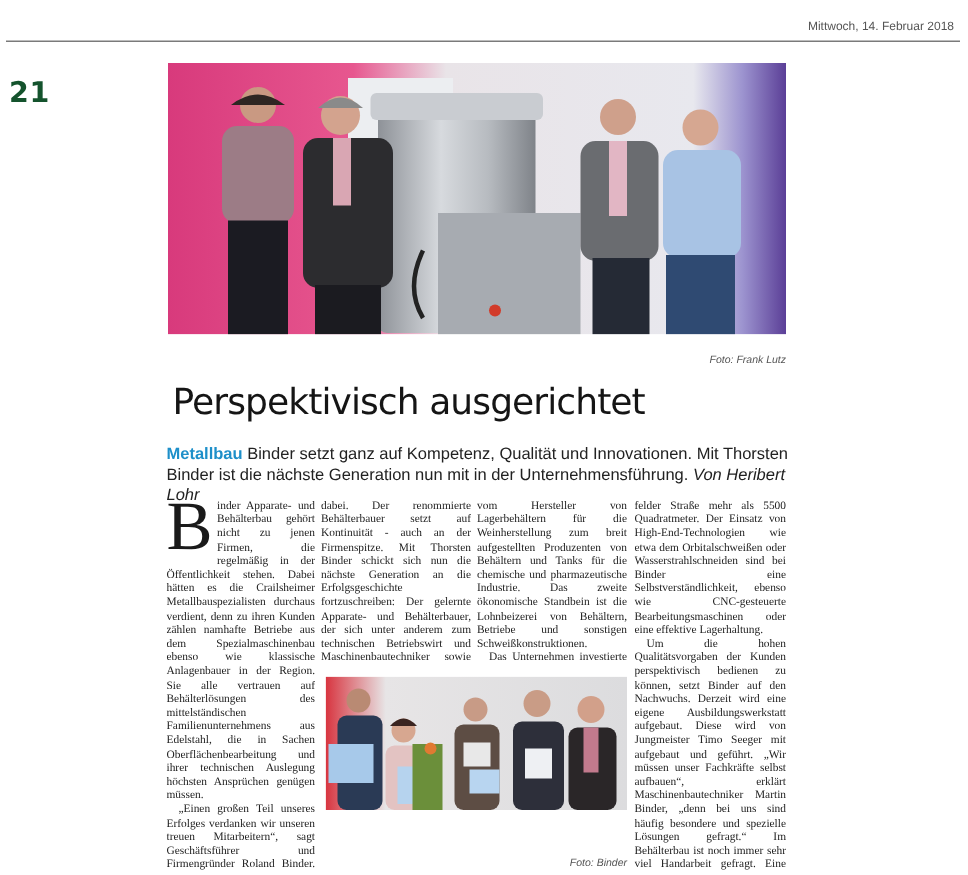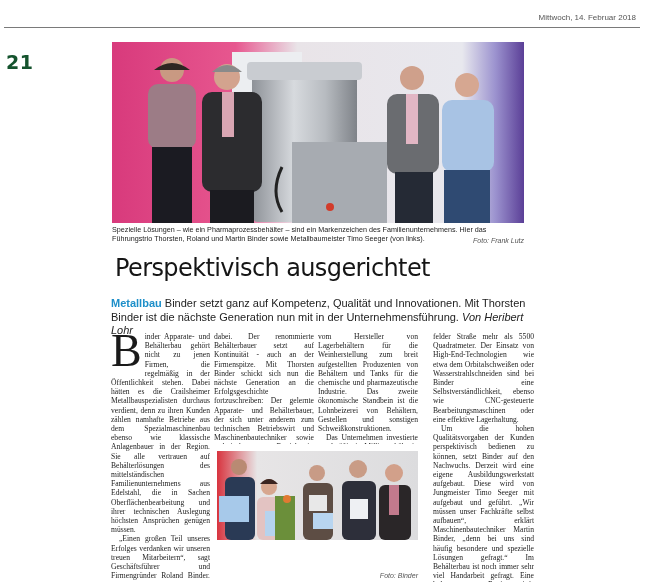--- a/index.html
+++ b/index.html
@@ -84,21 +84,20 @@
       <rect x="283" y="130" width="38" height="51" fill="#252a35"></rect>
     </g>
     <g>
       <circle cx="355" cy="43" r="12" fill="#d6a791"></circle>
       <rect x="330" y="58" width="52" height="72" rx="10" fill="#a8c3e4"></rect>
       <rect x="332" y="128" width="46" height="53" fill="#2f4a72"></rect>
     </g>
   </svg>
 </div>
 <div class="caption" style="left:112px; top:225px; width:412px; height:20px;">
-  <span>Spezielle Lösungen – wie ein Pharmaprozessbehälter – sind ein Markenzeichen des Familienunternehmens. Hier das Führungstrio Thorsten, Roland und Martin Binder sowie  Metallbaumeister Timo Seeger (von links).</span>
   <span class="credit">Foto: Frank Lutz</span>
 </div>
 
 <h1 class="headline">Perspektivisch ausgerichtet</h1>
 
 <div class="lead">
   <span class="kicker">Metallbau</span>
   <span>Binder setzt ganz auf Kompetenz, Qualität und Innovationen. Mit Thorsten Binder ist die nächste Generation nun mit in der Unternehmensführung.</span>
   <span class="author">Von Heribert Lohr</span>
 </div>
@@ -106,25 +105,25 @@
 <div class="col" style="left:111px; width:99px; height:248px; overflow:hidden;">
   <p><span class="dropcap">B</span><span>inder Apparate- und Behälterbau gehört nicht zu jenen Firmen, die regelmäßig in der Öffentlichkeit stehen. Dabei hätten es die Crailsheimer Metallbauspezialisten durchaus verdient, denn zu ihren Kunden zählen namhafte Betriebe aus dem Spezialmaschinenbau ebenso wie klassische Anlagenbauer in der Region. Sie alle vertrauen auf Behälterlösungen des mittelständischen Familienunternehmens aus Edelstahl, die in Sachen Oberflächenbearbeitung und ihrer technischen Auslegung höchsten Ansprüchen genügen müssen.</span></p>
   <p>„Einen großen Teil unseres Erfolges verdanken wir unseren treuen Mitarbeitern“, sagt Geschäftsführer und Firmengründer Roland Binder. Ein Großteil der heute 50 Beschäftigten ist lange Jahre im Betrieb. So konnten erst vor kurzem Vladimir Kopp und Regina Fuchs (10 Jahre), Erwin Lohrer sowie Geschäftsführer Martin Binder (25 Jahre) langjährige Arbeitsjubiläen feiern und Meister Manfred Weidenbacher ist mit 40 Jahren fast seit der Gründung des Unternehmens mit</p>
 </div>
 
 <div class="col" style="left:214px; width:100px; height:112px; overflow:hidden;">
   <p>dabei. Der renommierte Behälterbauer setzt auf Kontinuität - auch an der Firmenspitze. Mit Thorsten Binder schickt sich nun die nächste Generation an die Erfolgsgeschichte fortzuschreiben: Der gelernte Apparate- und Behälterbauer, der sich unter anderem zum technischen Betriebswirt und Maschinenbautechniker sowie technischer Betriebswirt qualifizierte, tritt in große Fußstapfen. Denn in seiner knapp 42-jährigen Historie entwickelte sich das Familienunternehmen</p>
 </div>
 
 <div class="col" style="left:318px; width:100px; height:112px; overflow:hidden;">
-  <p>vom Hersteller von Lagerbehältern für die Weinherstellung zum breit aufgestellten Produzenten von Behältern und Tanks für die chemische und pharmazeutische Industrie. Das zweite ökonomische Standbein ist die Lohnbeizerei von Behältern, Gestellen und sonstigen Schweißkonstruktionen.</p>
+  <p>vom Hersteller von Lagerbehältern für die Weinherstellung zum breit aufgestellten Produzenten von Behältern und Tanks für die chemische und pharmazeutische Industrie. Das zweite ökonomische Standbein ist die Lohnbeizerei von Behältern, Betriebe und sonstigen Schweißkonstruktionen.</p>
   <p>Das Unternehmen investierte regelmäßig in Millionenhöhe in wettbewerbsgerechte Produktionsanlagen und Gebäude; heute umfasst der Standort an der Roß-</p>
 </div>
 
-<div class="col" style="left:423px; width:101px; height:250px; overflow:hidden;margin-left:10px;">
+<div class="col" style="left:423px; width:101px; height:250px; overflow:hidden;">
   <p>felder Straße mehr als 5500 Quadratmeter. Der Einsatz von High-End-Technologien wie etwa dem Orbitalschweißen oder Wasserstrahlschneiden sind bei Binder eine Selbstverständlichkeit, ebenso wie CNC-gesteuerte Bearbeitungsmaschinen oder eine effektive Lagerhaltung.</p>
   <p>Um die hohen Qualitätsvorgaben der Kunden perspektivisch bedienen zu können, setzt Binder auf den Nachwuchs. Derzeit wird eine eigene Ausbildungswerkstatt aufgebaut. Diese wird von Jungmeister Timo Seeger mit aufgebaut und geführt. „Wir müssen unser Fachkräfte selbst aufbauen“, erklärt Maschinenbautechniker Martin Binder, „denn bei uns sind häufig besondere und spezielle Lösungen gefragt.“ Im Behälterbau ist noch immer sehr viel Handarbeit gefragt. Eine hohe Fertigungstiefe gewährleistet die Fähigkeit, auch besondere Vorgaben durch die Kunden flexibel abbilden zu können. Das Ergebnis: Der Betrieb ist gut ausgelastet. Roland Binder: „Das wiederum eröffnet uns die Möglichkeit, uns zielgerichtet als attraktiver Arbeitgeber aufzustellen.</p>
 </div>
 
 <div class="photo" style="left:217px; top:451px; width:201px; height:89px;">
   <svg viewBox="0 0 201 89" preserveAspectRatio="none">
     <defs>
       <linearGradient id="bg2" x1="0" x2="1">
         <stop offset="0" stop-color="#d8343f"></stop>
           <stop offset="0.2" stop-color="#e7e5e6"></stop>

